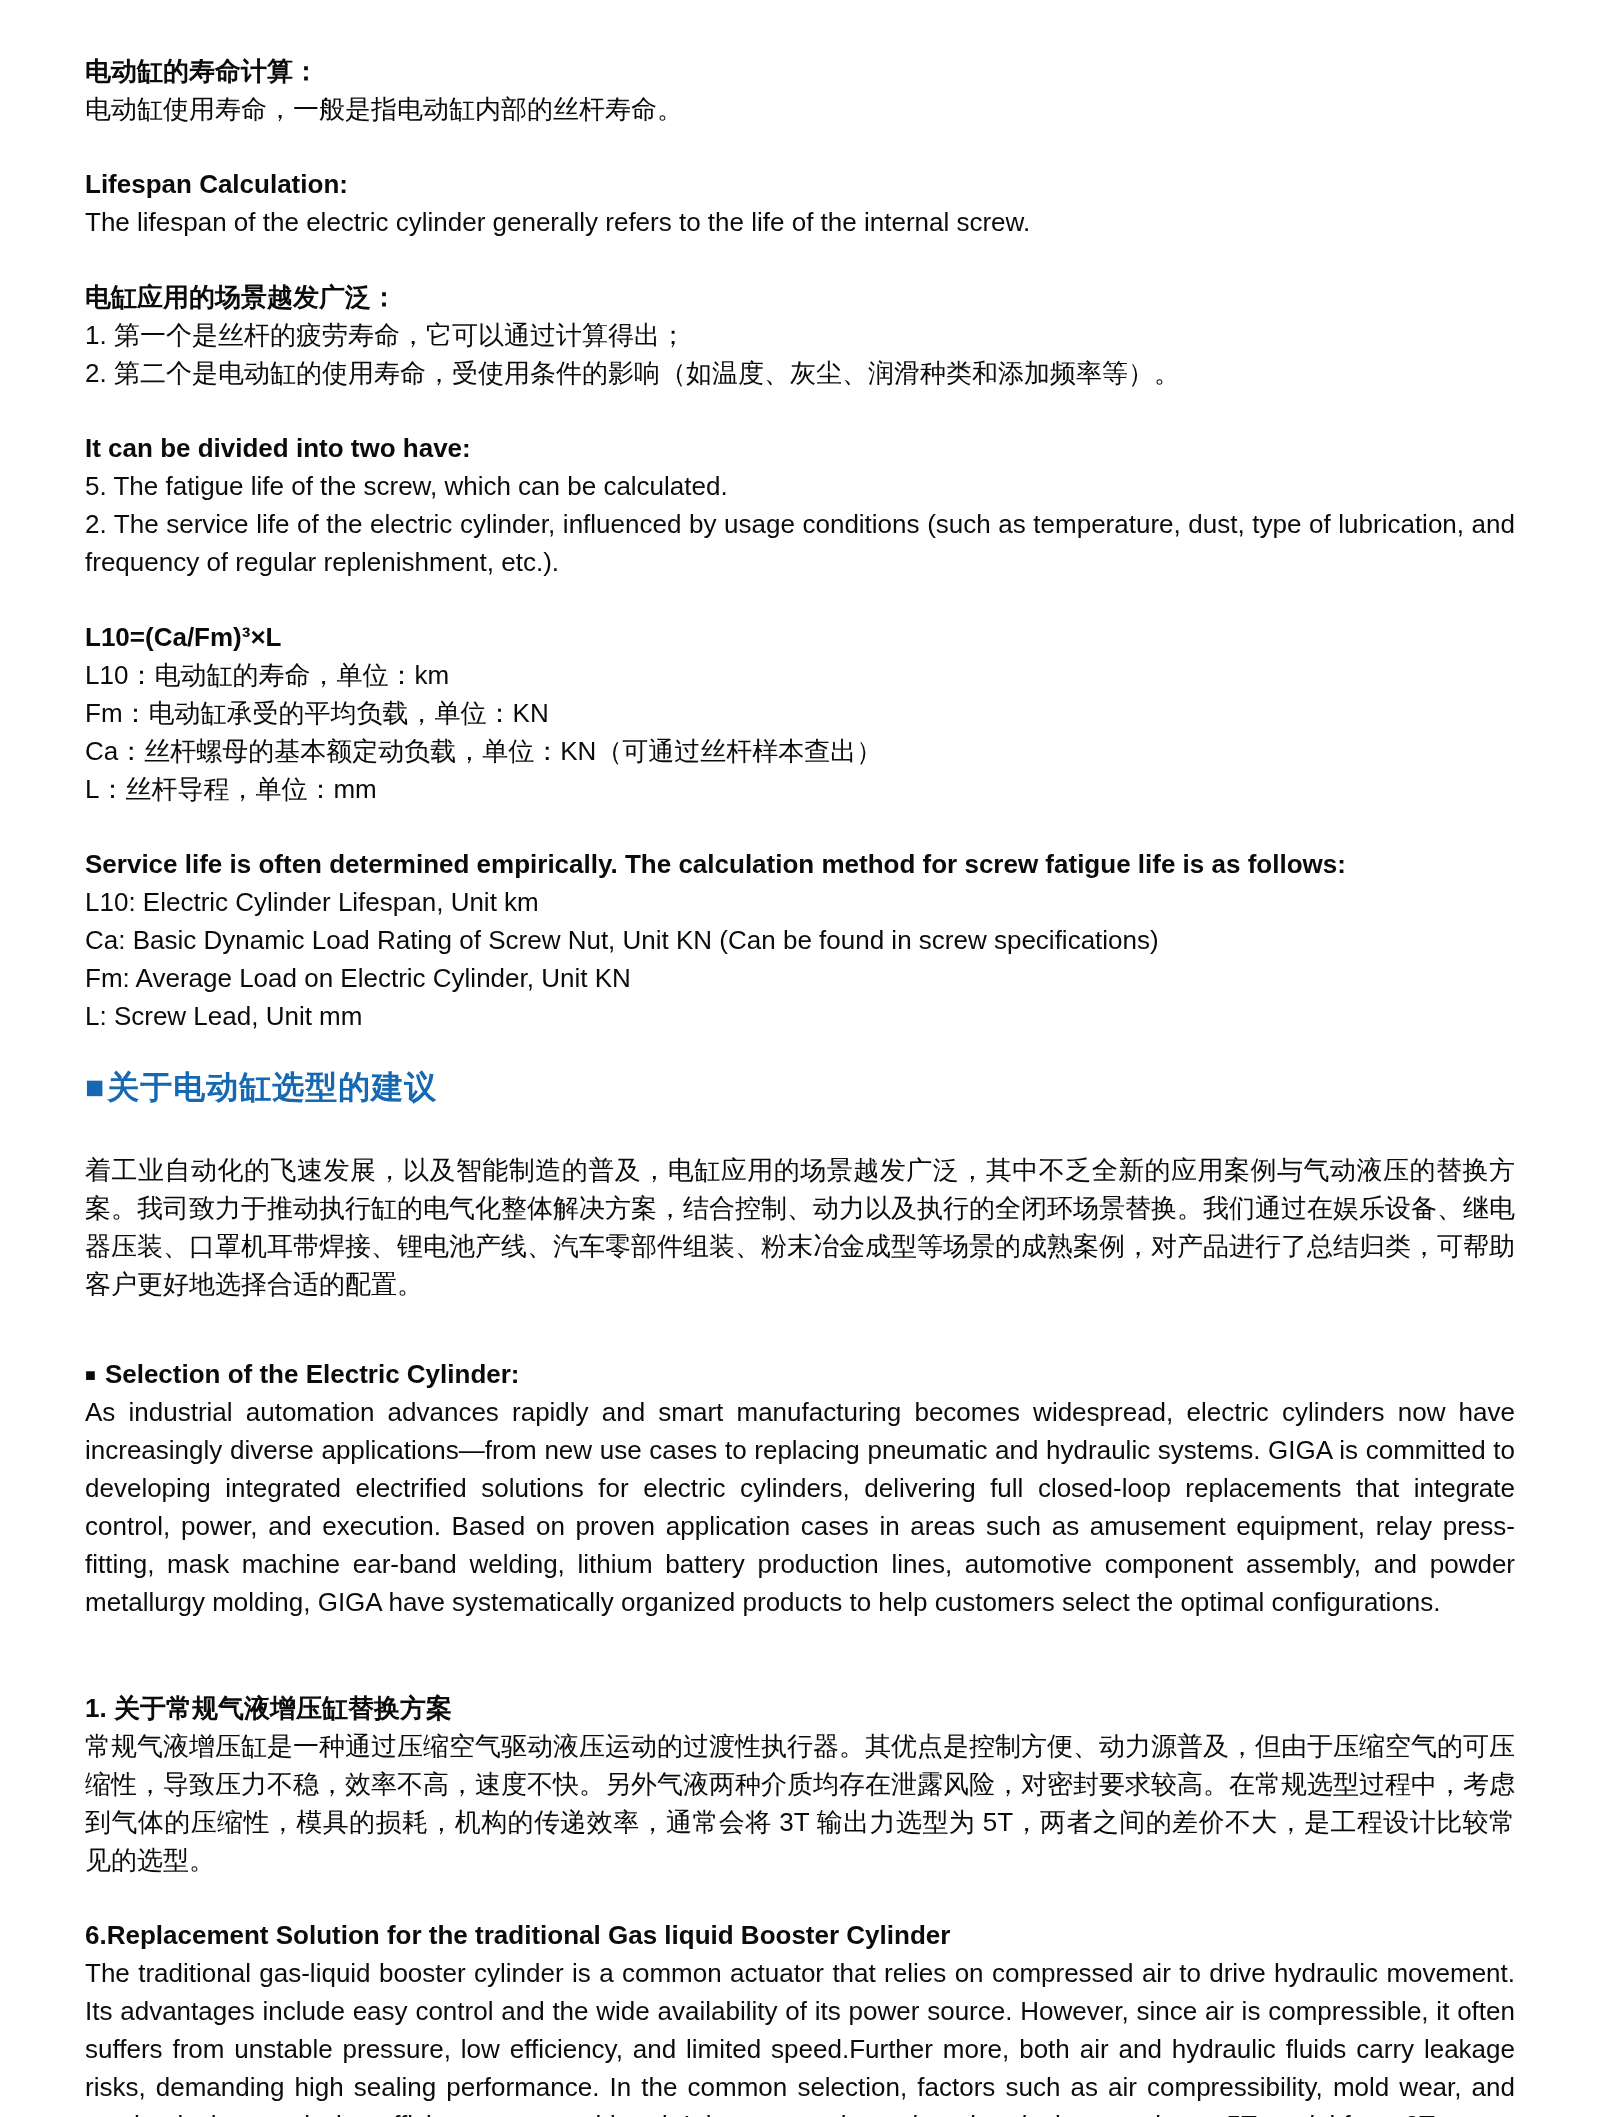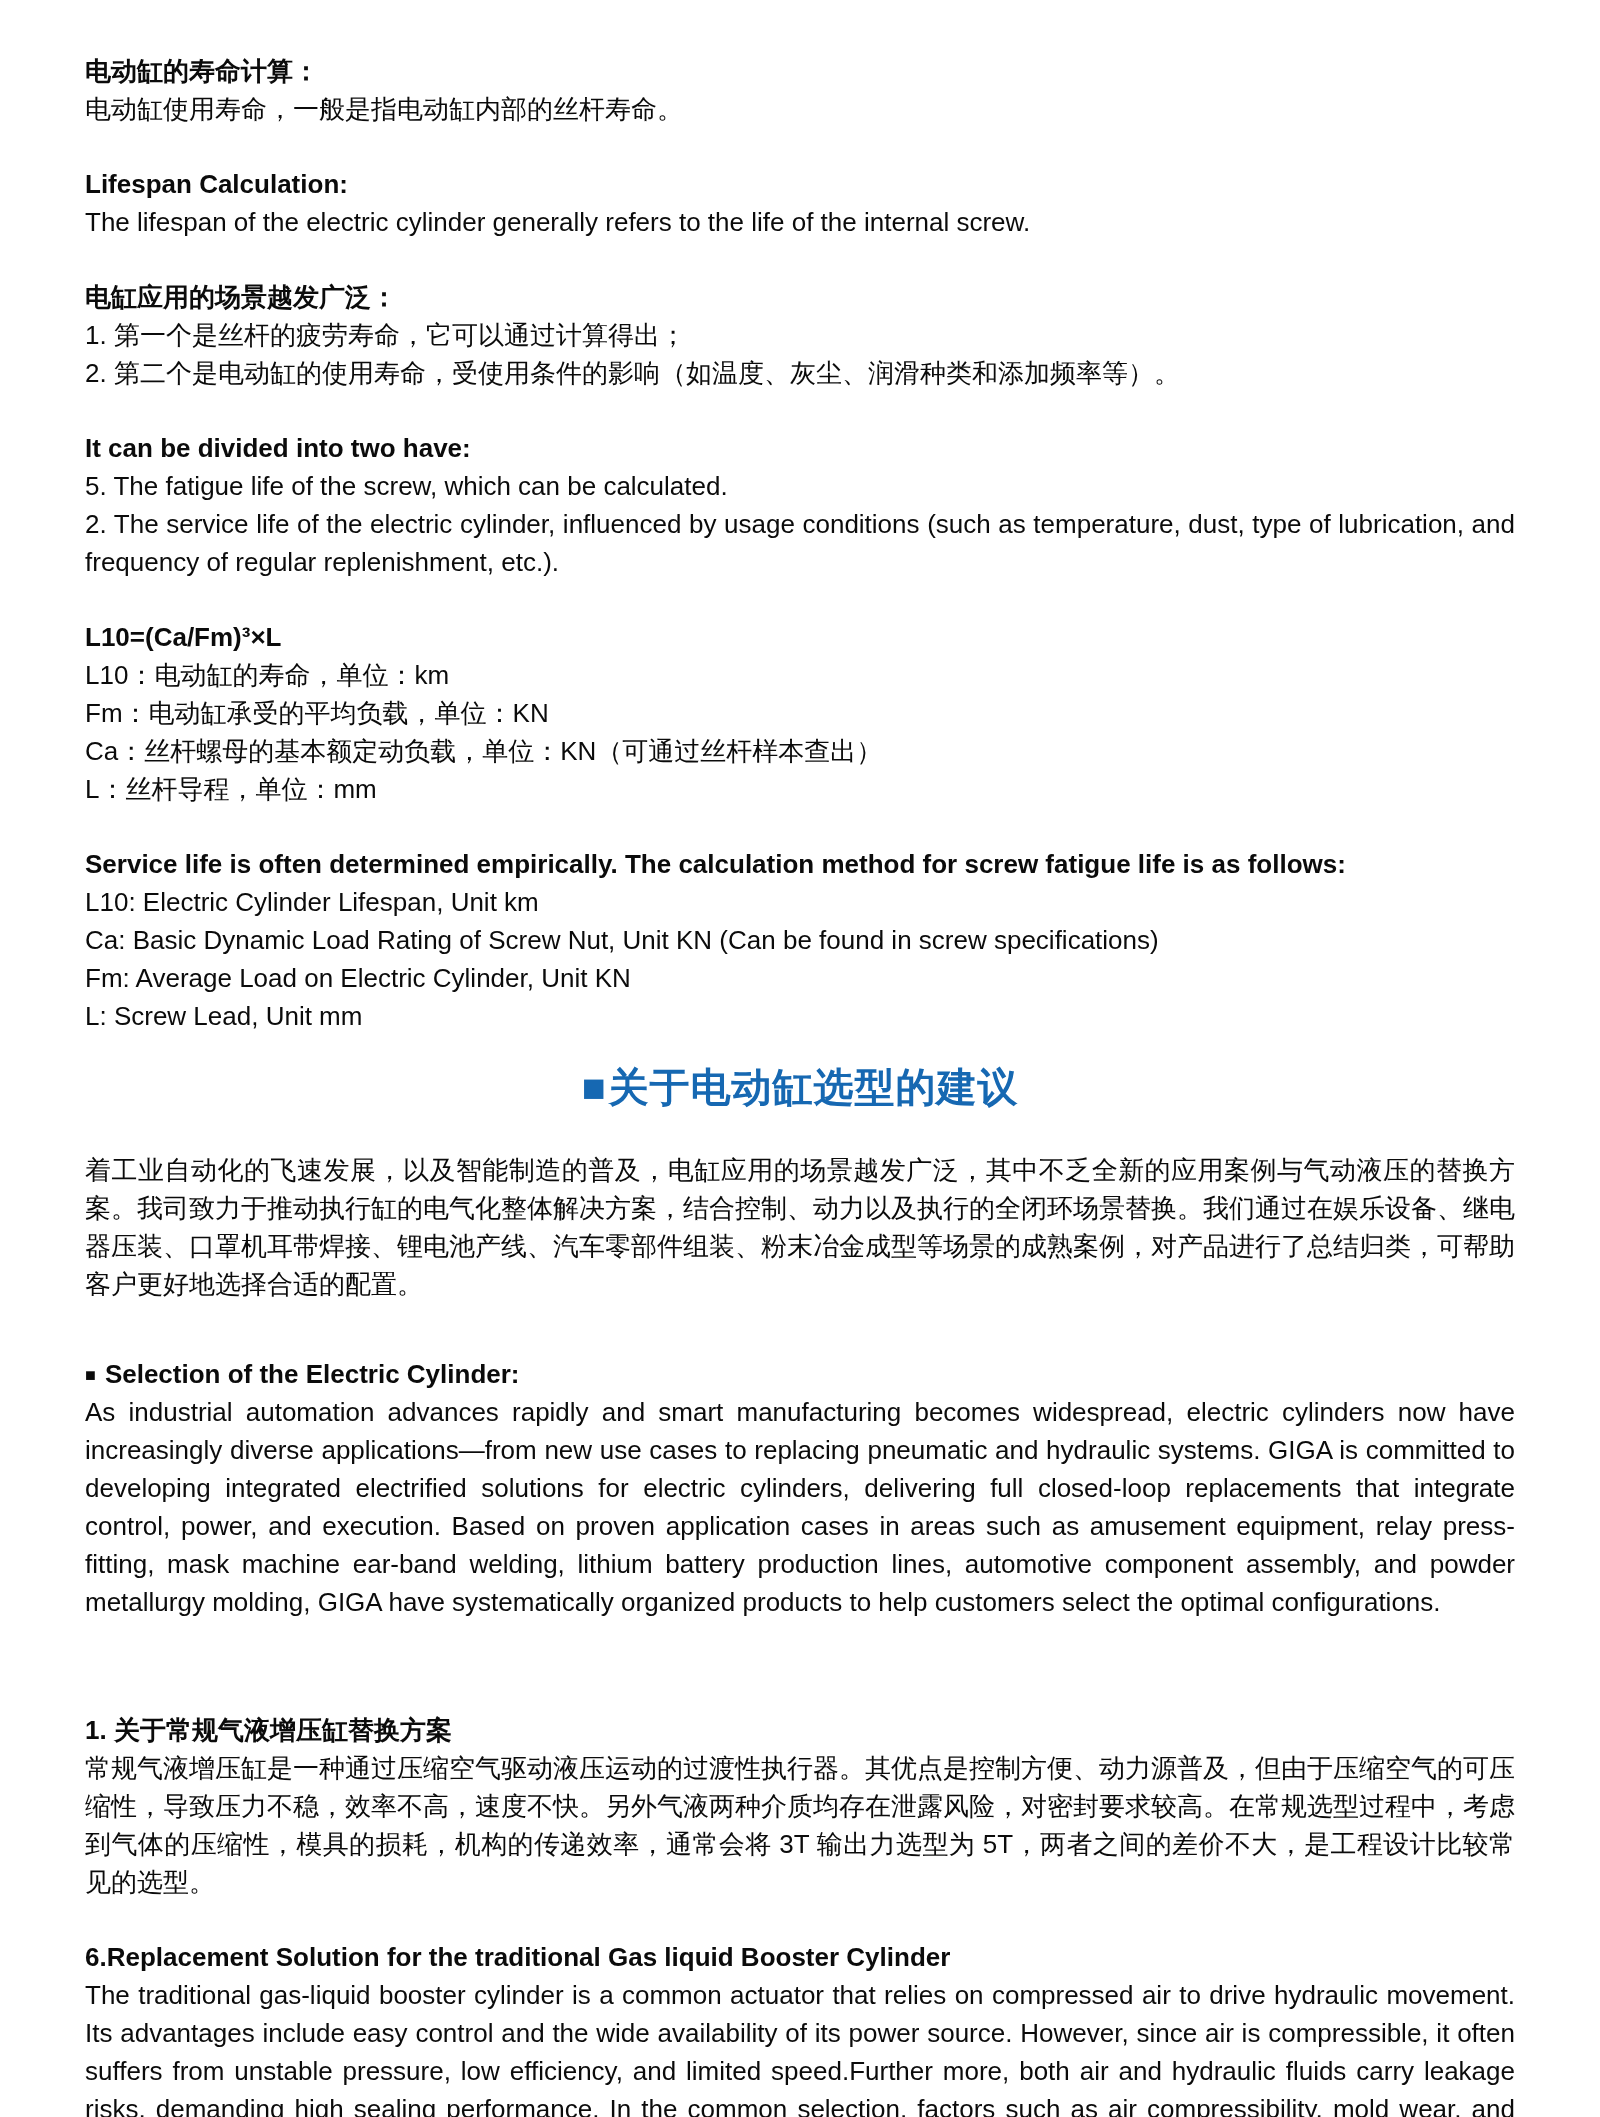--- a/index.html
+++ b/index.html
@@ -19,41 +19,40 @@
     padding: 52px 85px 28px 85px;
     font-size: 26px;
     line-height: 38px;
   }
   p { margin: 0; }
   .sec { margin: 0 0 37px 0; }
   .sec:last-child { margin-bottom: 0; }
   .h { font-weight: 700; }
   .just { text-align: justify; text-justify: inter-word; }
   .blue-title {
-    font-size: 40px;
+    font-size: 32px;
     line-height: 52px;
     font-weight: 700;
     color: #1668b2;
     margin: 26px 0 38px 0;
     letter-spacing: 1px;
-    text-align: center;
   }
   .blue-title .sq {
     font-style: normal;
     margin-right: 2px;
   }
   .sub-sq {
     display: inline-block;
     font-size: 18px;
     line-height: 18px;
     vertical-align: 2px;
     margin-right: 9px;
   }
   .gap-lg { margin-bottom: 52px; }
-  .gap-xl { margin-bottom: 90px; }
+  .gap-xl { margin-bottom: 68px; }
 </style>
 </head>
 <body>
 
 <div class="page">
 
   <div class="sec">
     <p class="h">电动缸的寿命计算：</p>
     <p>电动缸使用寿命，一般是指电动缸内部的丝杆寿命。</p>
   </div>

